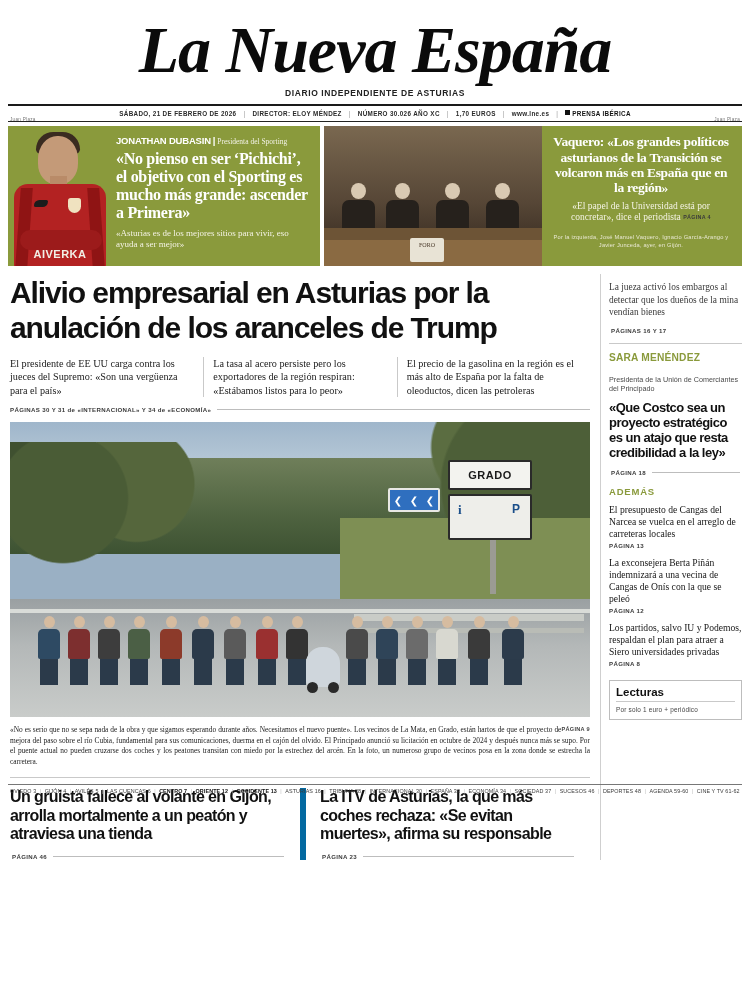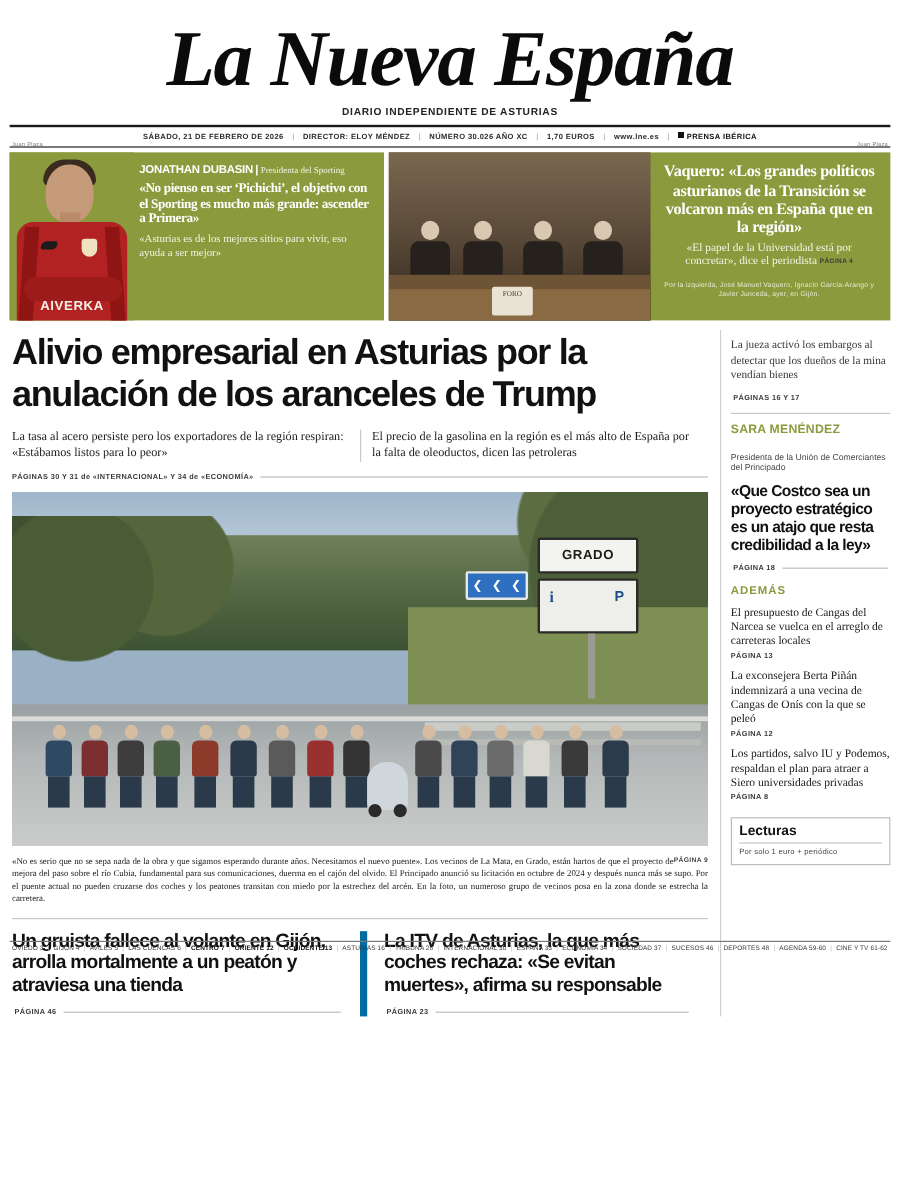--- a/index.html
+++ b/index.html
@@ -88,21 +88,21 @@
     font-family: "Liberation Sans", sans-serif; font-weight: bold;
     font-size: 9.5px; letter-spacing: -0.2px; color: #ffffff; margin-bottom: 4px;
   }
   .kicker .role {
     font-family: "Liberation Serif", serif; font-weight: normal;
     font-size: 7.5px; color: #f2f2e6; letter-spacing: 0;
   }
   .kicker .bar { color: #ffffff; font-weight: bold; margin: 0 2px; }
   .banner-quote {
     font-family: "Liberation Serif", serif; font-weight: bold;
-    font-size: 11px; line-height: 1.12; color: #ffffff; letter-spacing: -0.3px;
+    font-size: 16px; line-height: 1.12; color: #ffffff; letter-spacing: -0.3px;
   }
   .banner-deck {
     margin-top: 6px; font-family: "Liberation Serif", serif;
     font-size: 9px; line-height: 1.18; color: #f4f3e4;
   }
   .banner-right .banner-text { padding: 8px 10px 6px 8px; text-align: center; }
   .banner-quote.r { font-size: 13.5px; line-height: 1.14; }
   .banner-deck.r { font-size: 9.5px; line-height: 1.2; margin-top: 5px; }
   .banner-deck.r .pag {
     font-family: "Liberation Sans", sans-serif; font-size: 5.4px;
@@ -380,20 +380,21 @@
     </div>
   </div>
 
   <div class="body-wrap">
 
     <div class="col-main">
 
       <div class="lead-headline">Alivio empresarial en Asturias por la anulación de los aranceles de Trump</div>
 
       <div class="lead-decks">
+        <div class="deck">El presidente de EE UU carga contra los jueces del Supremo: «Son una vergüenza para el país»</div>
         <div class="deck">La tasa al acero persiste pero los exportadores de la región respiran: «Estábamos listos para lo peor»</div>
         <div class="deck">El precio de la gasolina en la región es el más alto de España por la falta de oleoductos, dicen las petroleras</div>
       </div>
 
       <div class="pag-line">
         <span class="pag">PÁGINAS 30 Y 31 de «INTERNACIONAL» Y 34 de «ECONOMÍA»</span>
         <span class="hr"></span>
       </div>
 
       <div class="photo-main">

